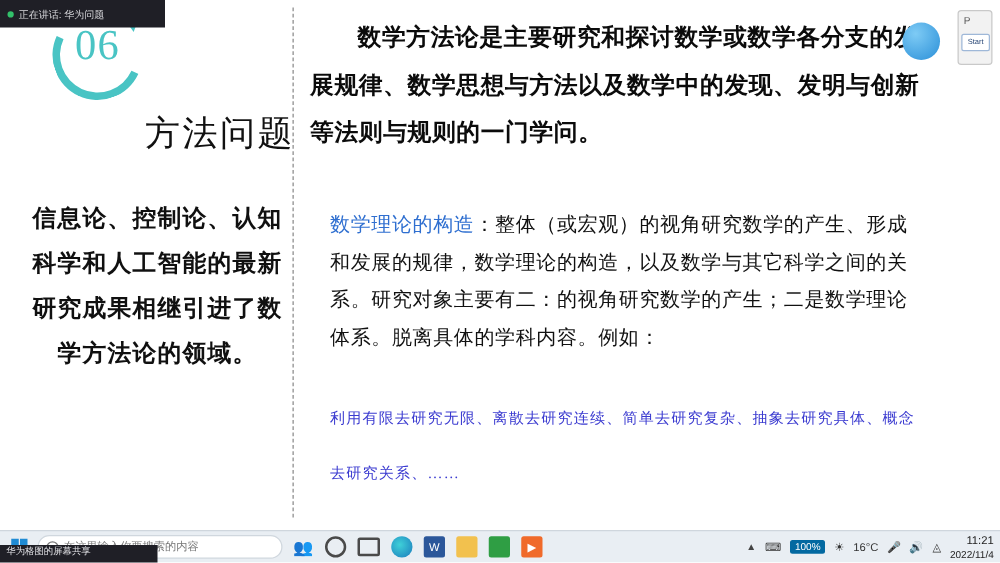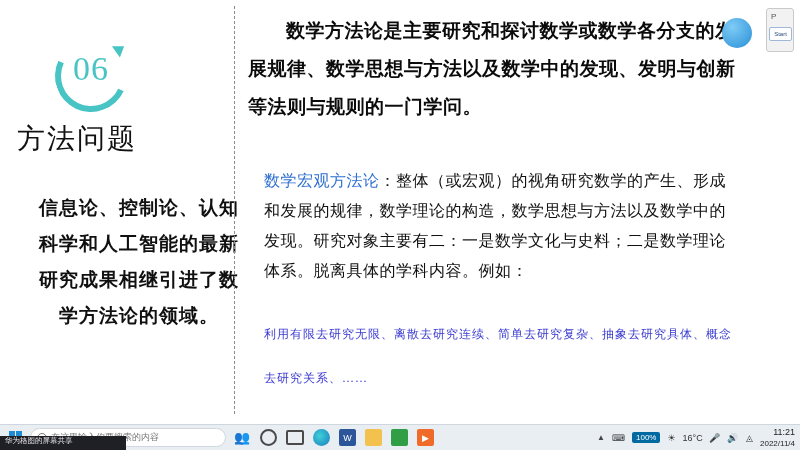--- a/index.html
+++ b/index.html
@@ -49,24 +49,23 @@
     width: 5px; height: 5px;
     border-radius: 50%;
     background: #32c06a;
     margin-right: 4px;
     flex: 0 0 auto;
   }
 
   
   #left-col {
     position: absolute;
-    left: 17px; top: 0;
+    left: 4px; top: 0;
     width: 232px;
     height: 328px;
-    margin-top: 32px;
   }
   #circle-num {
     position: absolute;
     left: 38px; top: 8px;
     width: 80px; height: 74px;
   }
   #circle-num .ring {
     position: absolute;
     left: 0; top: 0;
     width: 72px; height: 72px;
@@ -93,21 +92,21 @@
     width: 0; height: 0;
     border-left: 7px solid transparent;
     border-right: 7px solid transparent;
     border-bottom: 10px solid #49c4c4;
     transform: rotate(55deg);
   }
   #left-title {
     position: absolute;
     left: 0; top: 88px;
     width: 232px;
-    text-align: left;
+    text-align: right;
     font-family: "Liberation Serif", serif;
     font-size: 28px;
     color: #111111;
     letter-spacing: 2px;
   }
   #left-body {
     position: absolute;
     left: 22px; top: 158px;
     width: 200px;
     font-family: "Liberation Serif", serif;
@@ -361,32 +360,36 @@
         <div class="num">06</div>
       </div>
       <div id="left-title">方法问题</div>
       <div id="left-body">信息论、控制论、认知科学和人工智能的最新研究成果相继引进了数学方法论的领域。</div>
     </div>
 
     <div id="divider"></div>
 
     <div id="right-col">
       <div id="lead-para">数学方法论是主要研究和探讨数学或数学各分支的发展规律、数学思想与方法以及数学中的发现、发明与创新等法则与规则的一门学问。</div>
-      <div id="body-para"><span class="term">数学宏观方法论</span><span>：整体（或宏观）的视角研究数学的产生、形成和发展的规律，数学理论的构造，数学思想与方法以及数学中的发现。研究对象主要有二：一是数学文化与史料；二是数学理论体系。脱离具体的学科内容。例如：</span></div>
+      <div id="body-para"><span class="term">数学理论的构造</span><span>：整体（或宏观）的视角研究数学的产生、形成和发展的规律，数学理论的构造，以及数学与其它科学之间的关系。研究对象主要有二：的视角研究数学的产生；二是数学理论体系。脱离具体的学科内容。例如：</span></div>
       <div id="blue-para">利用有限去研究无限、离散去研究连续、简单去研究复杂、抽象去研究具体、概念去研究关系、……</div>
     </div>
 
     <div id="cursor-ball"></div>
 
     <div id="float-panel">
       <div class="ph">P</div>
       <div class="btn">Start</div>
     </div>
   </div>
 
+  <div id="meeting-bar">
+    <span class="dot"></span>
+    <span>正在讲话: 华为问题</span>
+  </div>
 
   <div id="taskbar">
     <div id="start-btn">
       <span class="win-logo">
           <i></i>
           <i></i>
           <i></i>
           <i></i>
         </span>
     </div>

